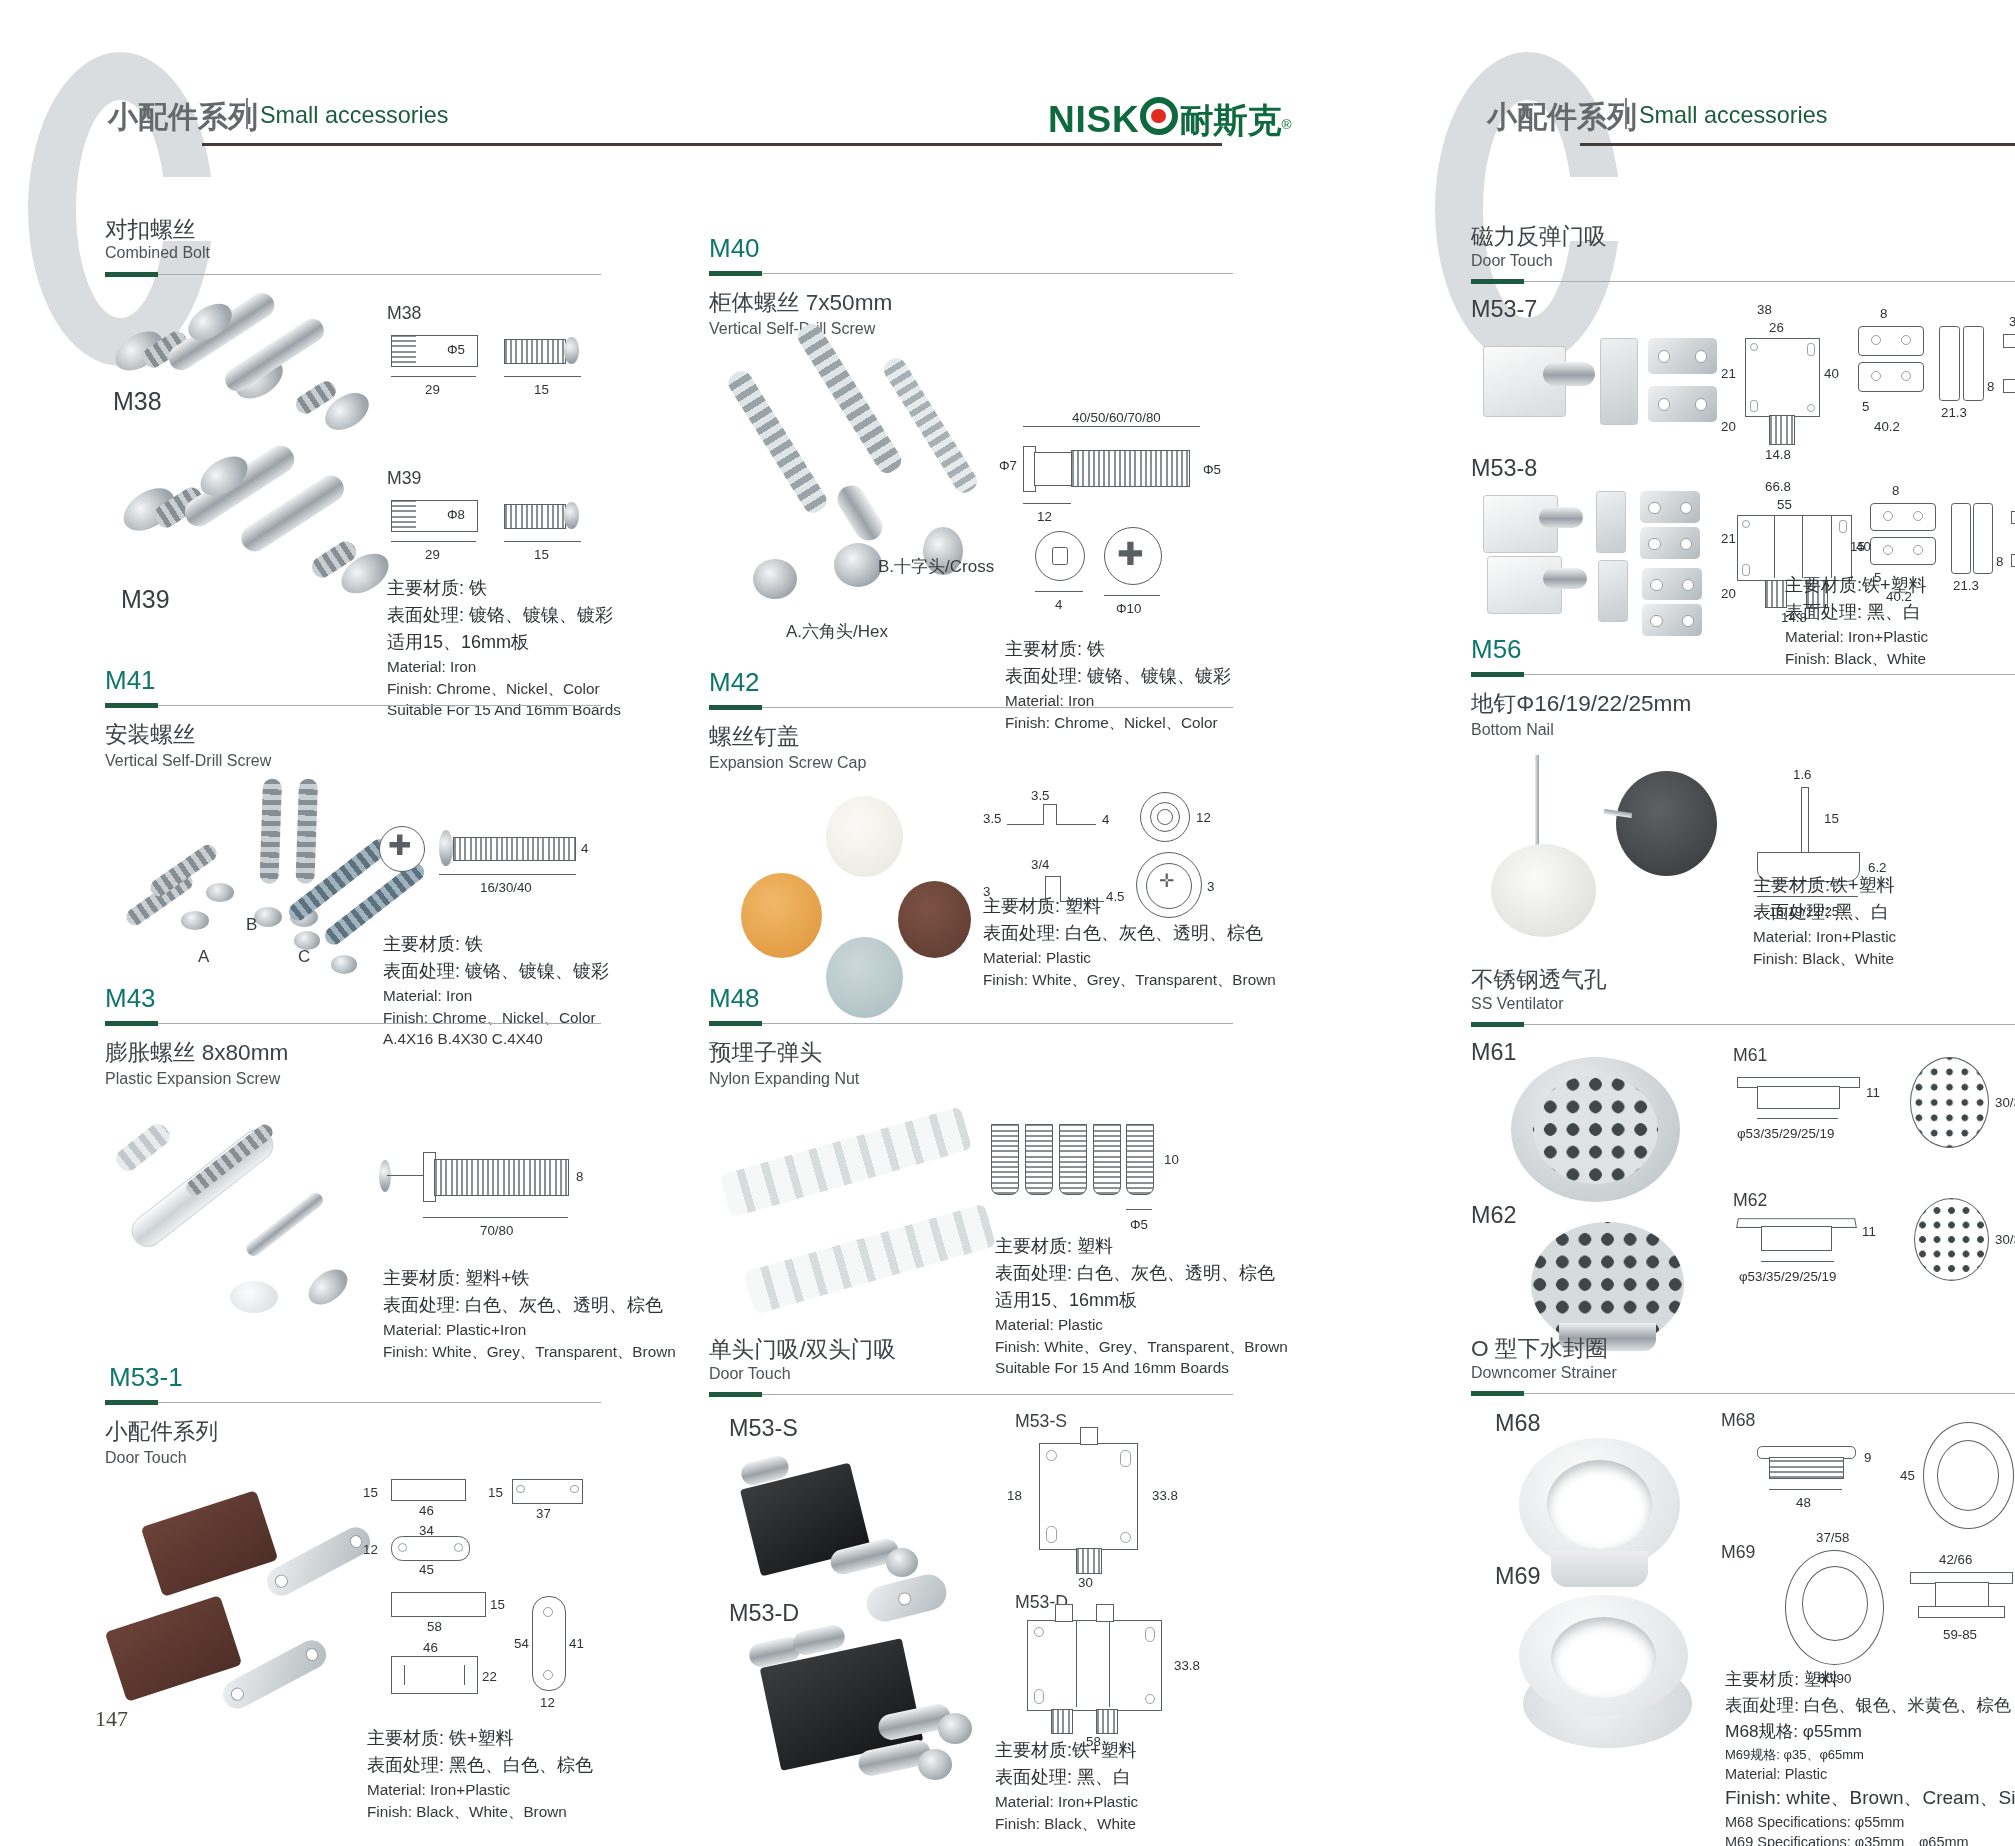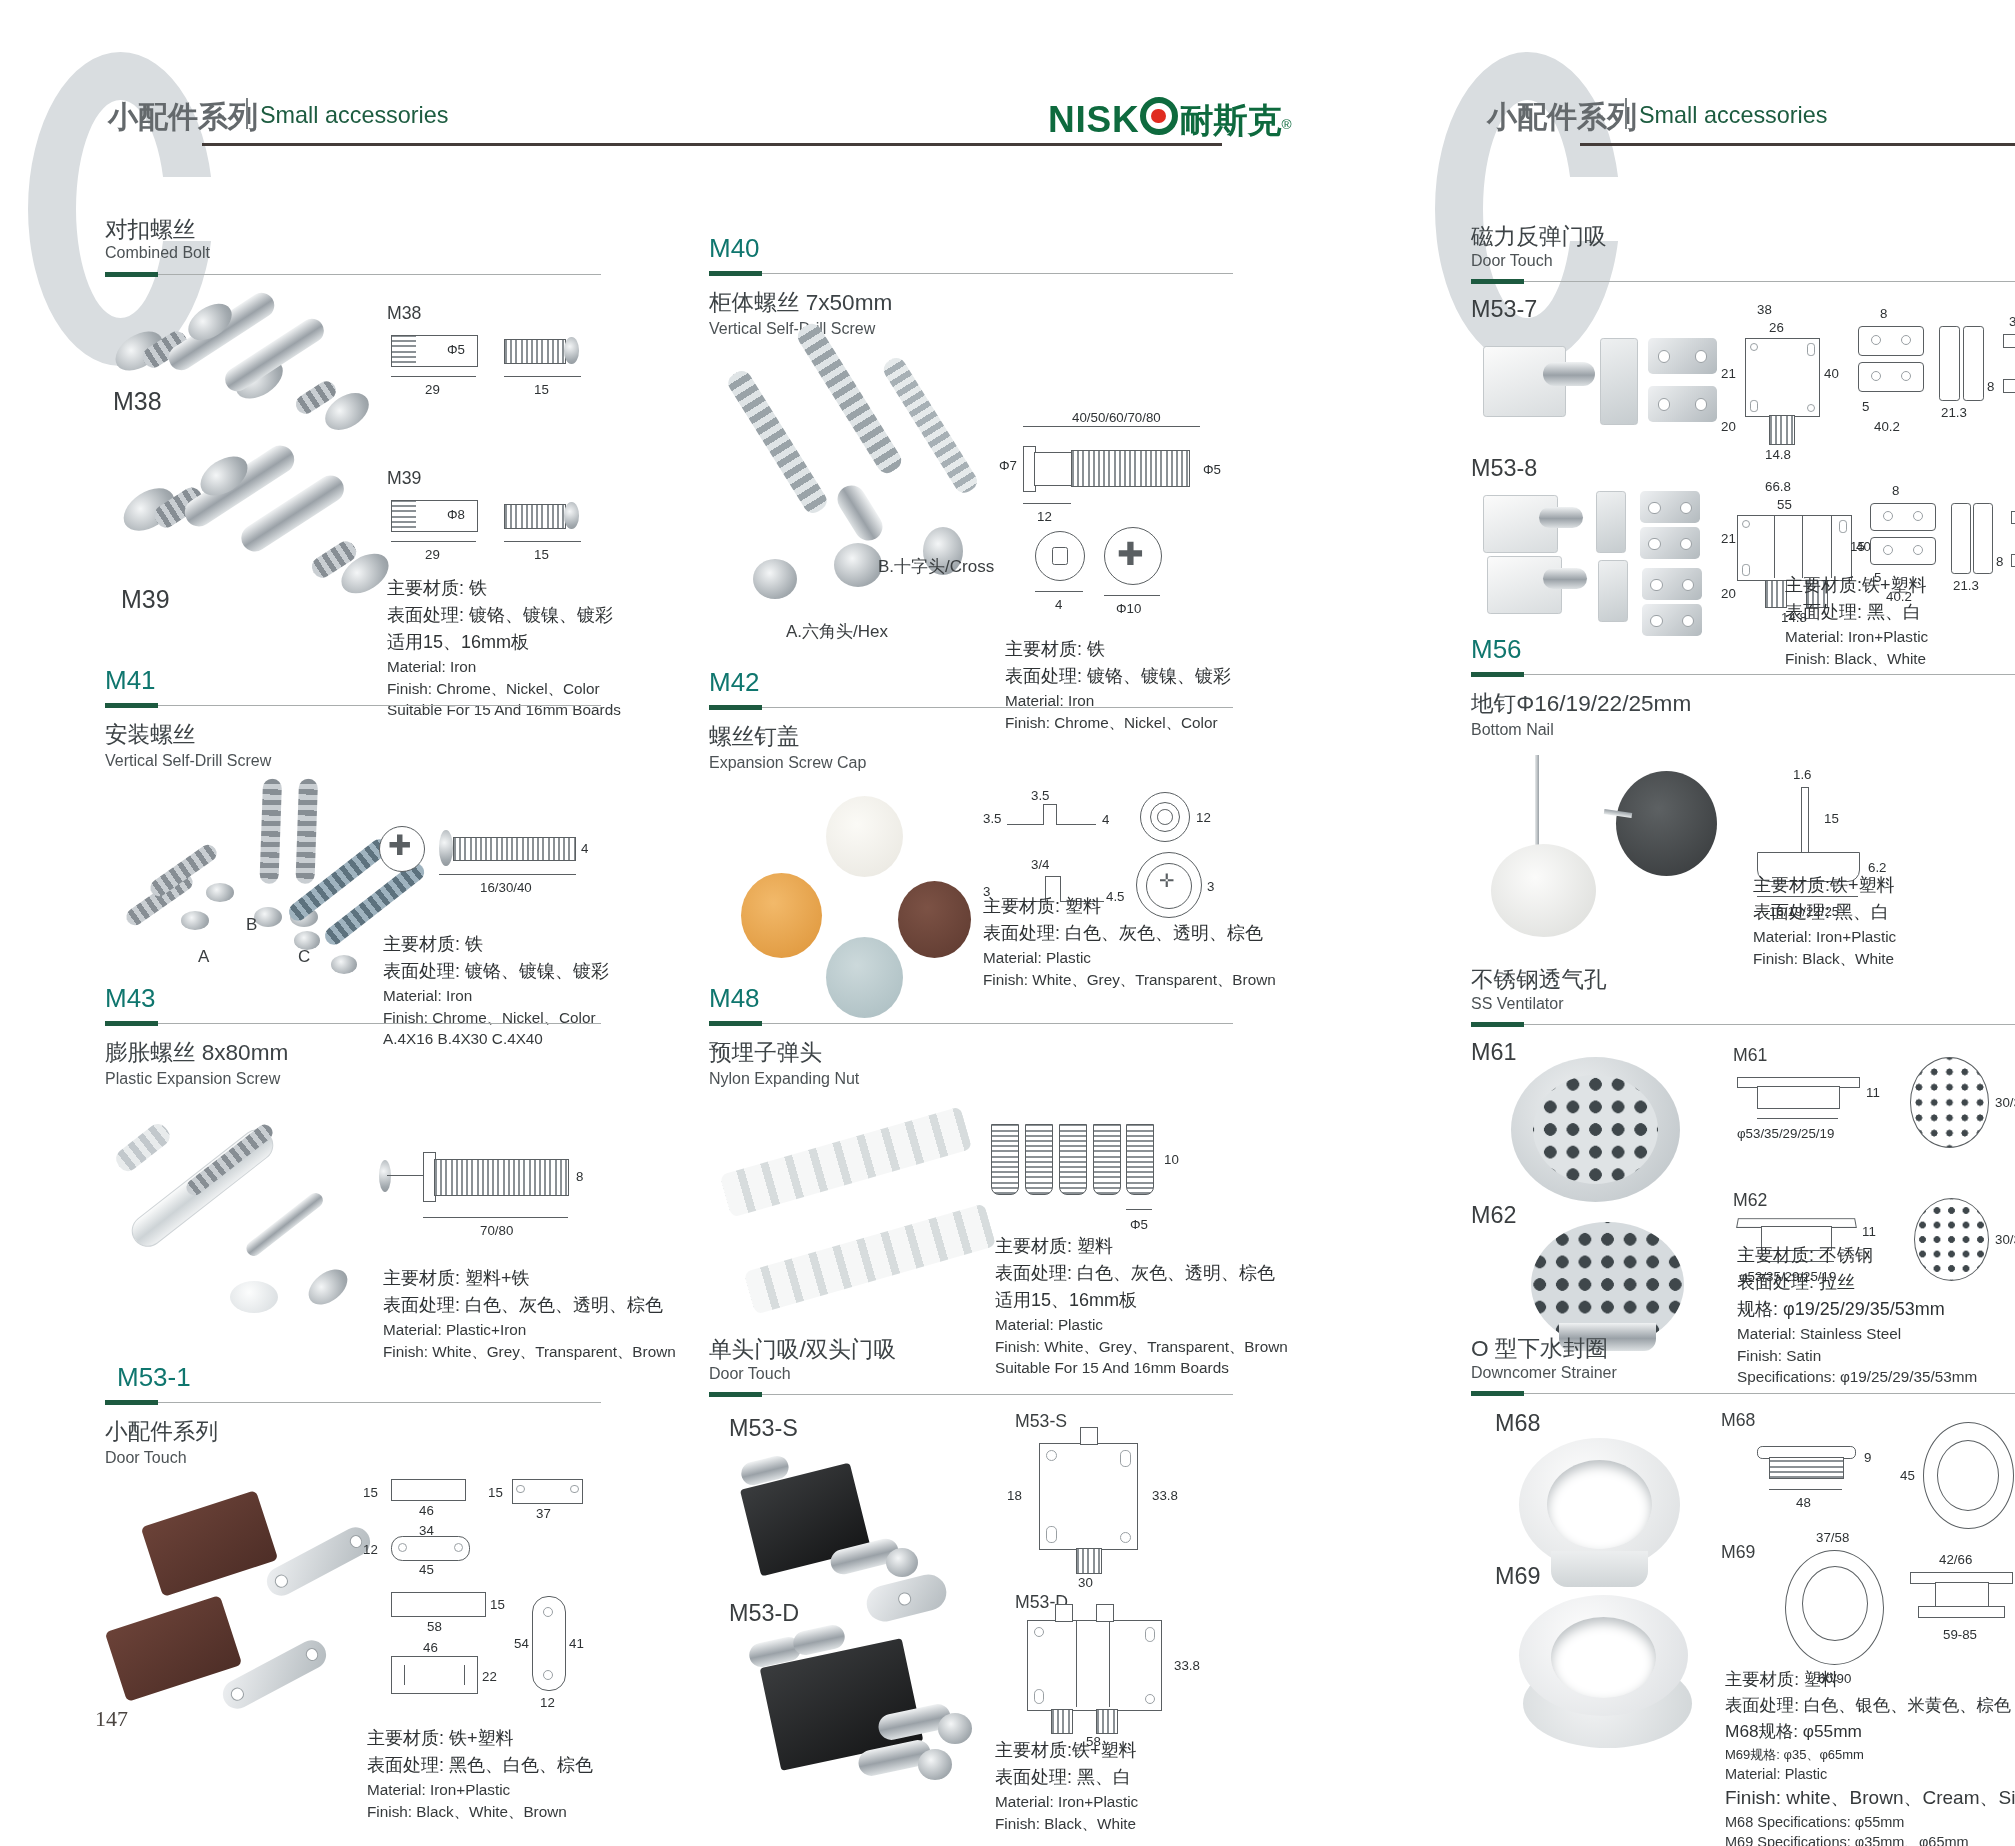--- a/index.html
+++ b/index.html
@@ -202,21 +202,21 @@
   </div>
   <div class="abs" style="left:278px;top:282px">
     <div class="scn">主要材质: 塑料+铁</div>
     <div class="scn">表面处理: 白色、灰色、透明、棕色</div>
     <div class="sen">Material: Plastic+Iron</div>
     <div class="sen">Finish: White、Grey、Transparent、Brown</div>
   </div>
 </div>
 
 <div class="abs" style="left:105px;top:1362px;width:496px;height:423px">
-  <div class="code abs" style="left:12px;top:0">M53-1</div>
+  <div class="code abs" style="left:4px;top:0">M53-1</div>
   <div class="divider" style="left:0;top:40px;width:496px">
         <i></i>
       </div>
   <div class="tcn abs" style="left:0;top:54px">小配件系列</div>
   <div class="ten abs" style="left:0;top:87px">Door Touch</div>
   <div class="abs" style="left:8px;top:129px;width:250px;height:274px">
     <div class="brownbox" style="left:36px;top:16px;width:121px;height:73px;transform:rotate(-18deg)"></div>
     <div class="plate" style="left:149px;top:56px;width:113px;height:29px;transform:rotate(-28deg)">
           <div class="hole" style="left:8px;top:8px"></div>
           <div class="hole" style="right:8px;top:8px"></div>
@@ -643,28 +643,20 @@
     <div class="dlabel abs" style="left:0;top:0">M62</div>
     <div class="outl" style="left:4px;top:28px;width:117px;height:8px;transform:perspective(81px) rotateX(14deg)"></div>
     <div class="outl" style="left:28px;top:36px;width:69px;height:23.4px"></div>
     <span class="dim" style="left:129px;top:34px">11</span>
     <div class="hline" style="left:28px;top:71px;width:73px"></div>
     <span class="dim" style="left:6px;top:79px">φ53/35/29/25/19</span>
     <div class="circ dotgrid" style="left:181px;top:8px;width:73px;height:81px;background-size:14.5px 14.5px;background-image:radial-gradient(#3f474b 3.2px,transparent 3.6px)"></div>
     <span class="dim" style="left:262px;top:42px">30/35/40/45</span>
   </div>
 
-  <div class="abs" style="left:266px;top:278px">
-    <div class="scn">主要材质: 不锈钢</div>
-    <div class="scn">表面处理: 拉丝</div>
-    <div class="scn">规格: φ19/25/29/35/53mm</div>
-    <div class="sen">Material: Stainless Steel</div>
-    <div class="sen">Finish: Satin</div>
-    <div class="sen">Specifications: φ19/25/29/35/53mm</div>
-  </div>
 </div>
 
 <div class="abs" style="left:1471px;top:1333px;width:576px;height:455px">
   <div class="tcn abs" style="left:0;top:0">O 型下水封圈</div>
   <div class="ten abs" style="left:0;top:31px">Downcomer Strainer</div>
   <div class="divider" style="left:0;top:60px;width:576px">
         <i></i>
       </div>
   <div class="plabel abs" style="left:24px;top:77px;font-size:23.4px">M68</div>
   <div class="abs" style="left:48px;top:105px;width:185px;height:161px">

